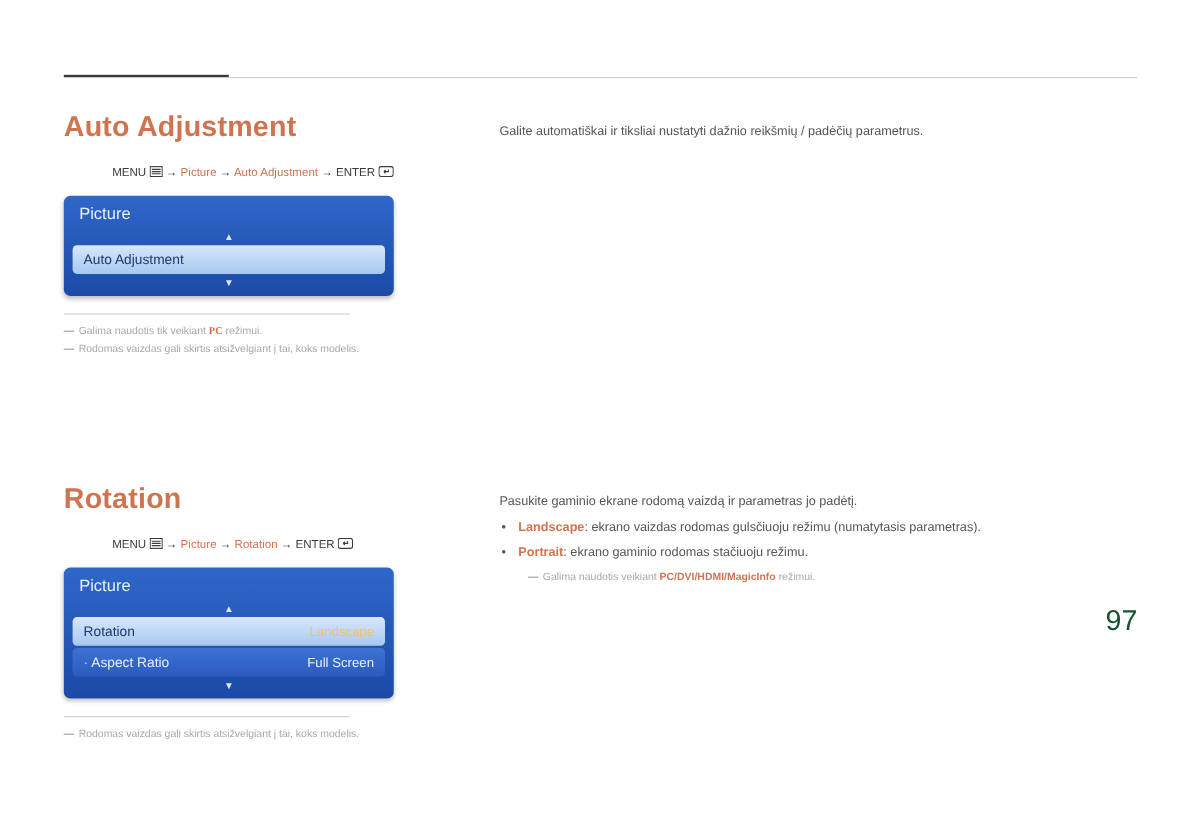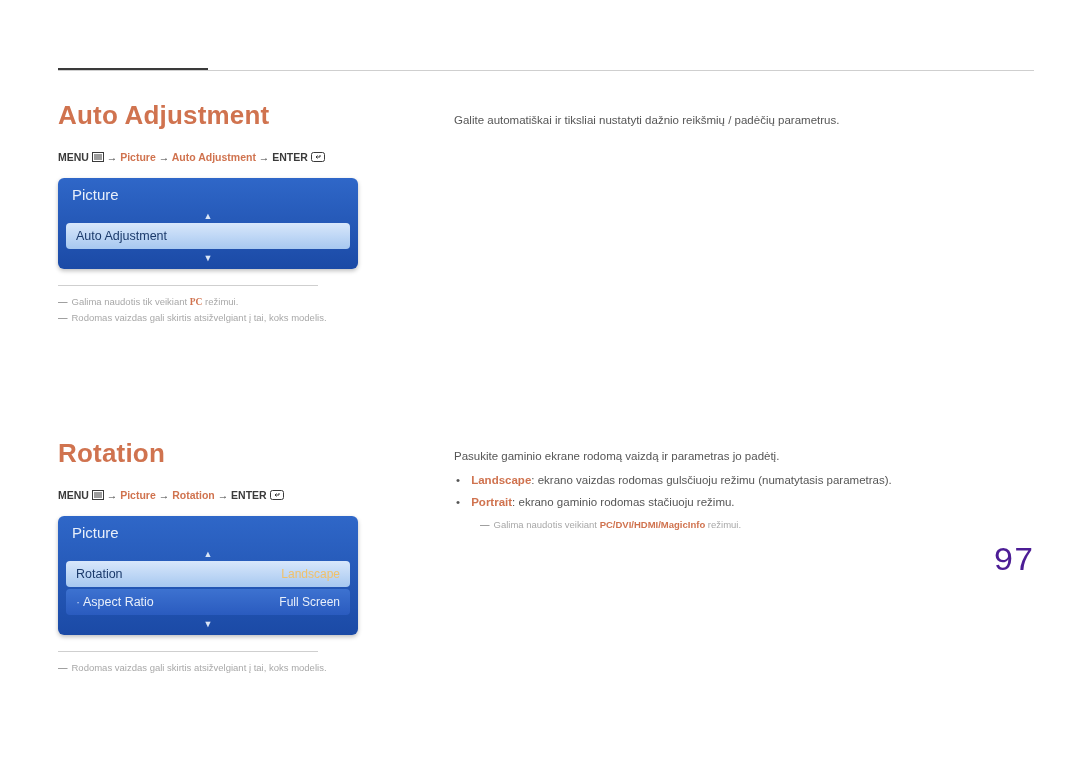--- a/index.html
+++ b/index.html
@@ -11,21 +11,21 @@
   .left-col { position: absolute; left: 58px; width: 340px; }
   .right-col { position: absolute; left: 454px; right: 46px; }
 
   .section1-left { top: 100px; }
   .section1-right { top: 110px; }
   .section2-left { top: 438px; }
   .section2-right { top: 446px; }
 
   h1.heading { font-size: 26px; font-weight: 600; color: #d0734f; margin-bottom: 20px; letter-spacing: 0.2px; }
 
-  .path-line { font-size: 10.5px; font-weight: 700; color: #3a3a3a; margin-bottom: 14px; }
+  .path-line { font-size: 10.5px; font-weight: 400; color: #3a3a3a; margin-bottom: 14px; margin-left: 44px; }
   .path-line .orange { color: #d0734f; }
   .path-line .icon-box { display: inline-block; vertical-align: -1px; }
 
   .osd {
     width: 300px;
     border-radius: 6px;
     background: linear-gradient(#2f67c8, #1b4aa6);
     box-shadow: 0 2px 4px rgba(0,0,0,0.25);
     overflow: hidden;
     padding-bottom: 6px;
@@ -66,21 +66,21 @@
   .footnote .hl { color: #d0734f; font-weight: 700; font-family: Liberation Serif, serif; }
 
   .body-text { font-size: 11.5px; color: #555; line-height: 1.9; }
   .body-text .orange-bold { color: #d0734f; font-weight: 700; }
   .body-text ul { list-style: none; padding-left: 14px; margin-top: 2px; }
   .body-text ul li::before { content: "•"; color: #555; display: inline-block; width: 12px; margin-left: -12px; }
   .sub-note { font-size: 9.5px; color: #a8a8a8; padding-left: 26px; margin-top: 2px; }
   .sub-note .dash { color: #999; margin-right: 4px; font-weight: 700; }
   .sub-note .hl { color: #d0734f; font-weight: 700; }
 
-  .page-num { position: absolute; right: 46px; bottom: 28px; font-size: 34px; color: #4c1d95; font-weight: 300; font-family: Liberation Mono, monospace; }
+  .page-num { position: absolute; right: 46px; bottom: 28px; font-size: 26px; color: #14532d; font-weight: 300; }
 
   svg.menu-icon { width: 12px; height: 10px; }
   svg.enter-icon { width: 14px; height: 10px; }
 </style>
 </head>
 <body>
 
 <div class="page">
   <div class="top-rule"></div>
   <div class="top-rule-bold"></div>

